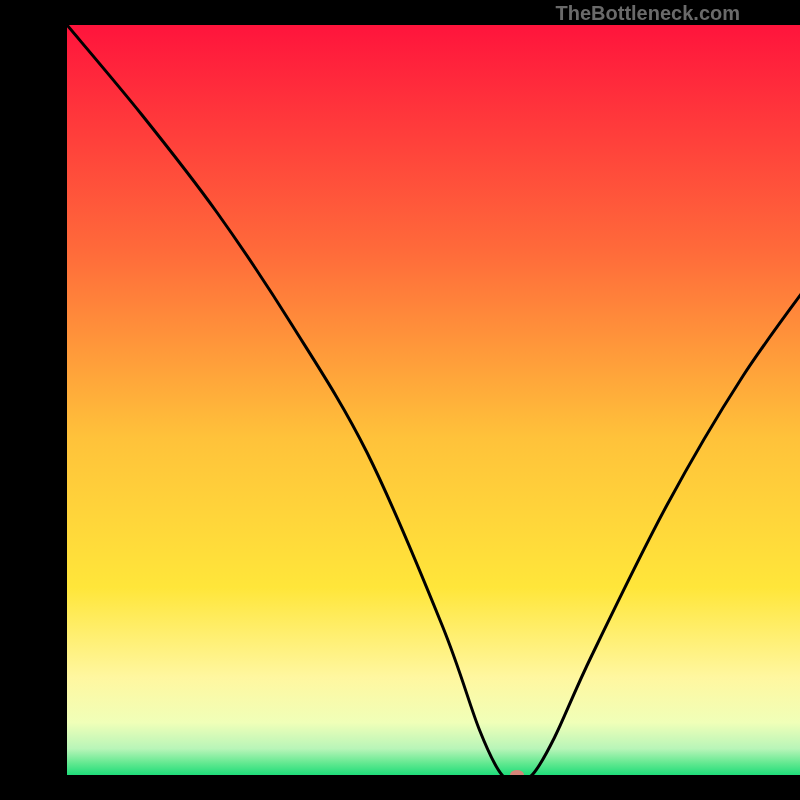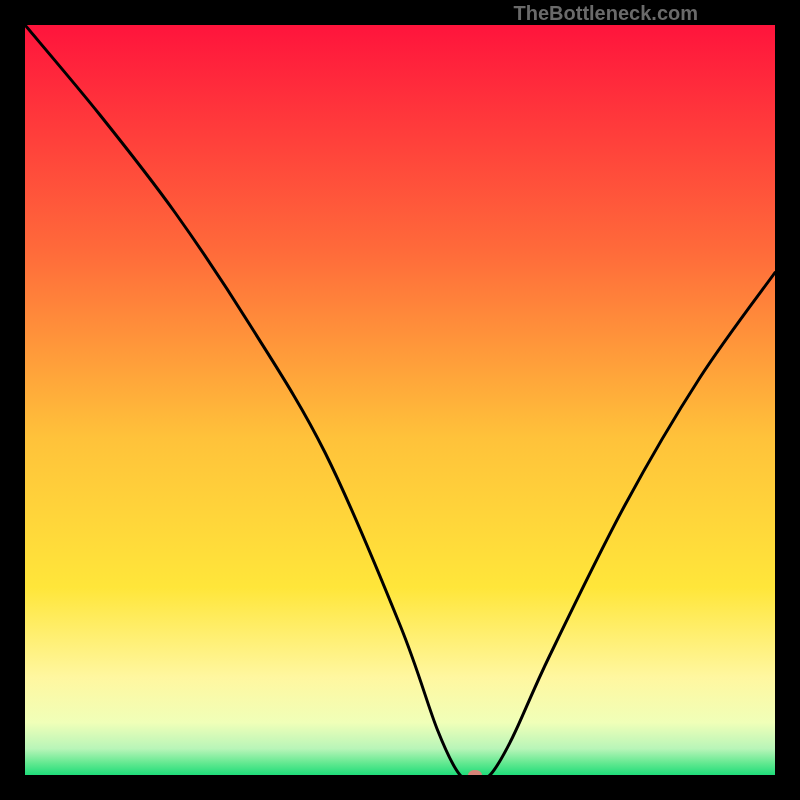--- a/index.html
+++ b/index.html
@@ -9,20 +9,21 @@
     height: 800px;
     overflow: hidden;
     font-family: Arial, sans-serif;
     background: #000;
   }
   .container {
     position: relative;
     width: 716px;
     height: 800px;
     background: #000;
+    margin-left: 42px;
   }
   .watermark {
     position: absolute;
     top: 2px;
     right: 18px;
     color: #6a6a6a;
     font-size: 20px;
     font-weight: bold;
     z-index: 10;
   }

